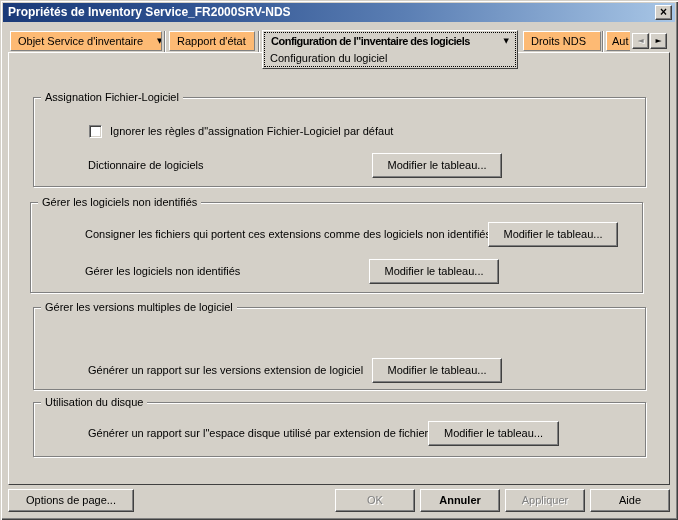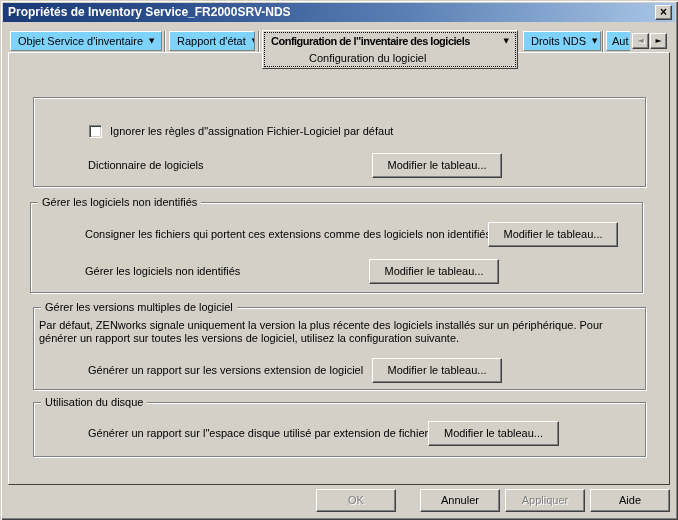--- a/index.html
+++ b/index.html
@@ -23,41 +23,41 @@
   .close-btn{
     position:absolute;right:3px;top:2px;width:17px;height:15px;
     background:#d4d0c8;
     border:1px solid;border-color:#ffffff #404040 #404040 #ffffff;
     box-shadow: inset -1px -1px 0 #808080, inset 1px 1px 0 #d4d0c8;
     color:#000;font-weight:bold;font-size:12px;line-height:13px;
     text-align:center;cursor:default;
   }
   
   .tab{
-    position:absolute;top:31px;height:20px;background:#7dd3fc;
+    position:absolute;top:31px;height:20px;background:#fdba74;
     border:1px solid;border-color:#ffffff #808080 #808080 #ffffff;
     display:flex;align-items:center;justify-content:space-between;
-    padding:0 7px;white-space:nowrap;overflow:hidden;
+    padding:0 7px;white-space:nowrap;overflow:hidden;gap:8px;
   }
   .tab .dd{font-family:"DejaVu Sans", sans-serif;font-size:7px;color:#000;margin-left:6px;}
   .tab-sep{position:absolute;top:31px;height:21px;width:2px;
     border-left:1px solid #808080;border-right:1px solid #ffffff;}
   .tab-active{
     position:absolute;left:262px;top:30px;width:256px;height:39px;z-index:6;
     background:#d4d0c8;
     border:1px solid;border-color:#ffffff #404040 #404040 #ffffff;
     outline:1px dotted #000;outline-offset:-3px;
   }
   .tab-active .trow{
     height:19px;display:flex;align-items:center;justify-content:space-between;
     padding:0 8px;font-weight:bold;letter-spacing:-0.5px;white-space:nowrap;
   }
   .tab-active .trow .dd{font-family:"DejaVu Sans", sans-serif;font-size:7px;letter-spacing:0;}
   .tab-active .srow{
-    height:16px;line-height:16px;padding-left:7px;white-space:nowrap;margin-left:39px;
+    height:16px;line-height:16px;padding-left:7px;white-space:nowrap;
   }
   .scroll-btn{
     position:absolute;top:33px;width:17px;height:16px;background:#d4d0c8;
     border:1px solid;border-color:#ffffff #404040 #404040 #ffffff;
     box-shadow: inset -1px -1px 0 #808080;
     font-family:"DejaVu Sans", sans-serif;font-size:8px;line-height:14px;text-align:center;
   }
   .scroll-btn.disabled{color:#808080;text-shadow:1px 1px 0 #fff;}
   
   .panel{
@@ -134,45 +134,46 @@
   <div class="tab-sep" style="left:602px;"></div>
   <div class="tab" style="left:606px;width:24px;border-right:none;padding:0 0 0 5px;">
     <span>Aut</span>
   </div>
   <div class="scroll-btn disabled" style="left:632px;">◄</div>
   <div class="scroll-btn" style="left:650px;">►</div>
 
   <div class="panel"></div>
 
   <div class="group g1">
+    <span class="group-label">Assignation Fichier-Logiciel</span>
     <div class="checkbox" style="left:55px;top:27px;"></div>
     <span class="lbl" style="left:76px;top:27px;">Ignorer les règles d"assignation Fichier-Logiciel par défaut</span>
     <span class="lbl" style="left:54px;top:55px;line-height:25px;">Dictionnaire de logiciels</span>
     <div class="btn modify" style="left:338px;top:55px;">Modifier le tableau...</div>
   </div>
 
   <div class="group g2">
     <span class="group-label">Gérer les logiciels non identifiés</span>
     <span class="lbl" style="left:54px;top:19px;line-height:25px;">Consigner les fichiers qui portent ces extensions comme des logiciels non identifiés</span>
     <div class="btn modify" style="left:457px;top:19px;">Modifier le tableau...</div>
     <span class="lbl" style="left:54px;top:56px;line-height:25px;">Gérer les logiciels non identifiés</span>
     <div class="btn modify" style="left:338px;top:56px;">Modifier le tableau...</div>
   </div>
 
   <div class="group g3">
     <span class="group-label">Gérer les versions multiples de logiciel</span>
-    <div class="para">Par défaut, ZENworks signale uniquement la version la plus récente des logiciels installés sur un périphérique. Pour générer un rapport sur toutes les versions de logiciel, utilisez la configuration suivante.</div>
     <span class="lbl" style="left:54px;top:50px;line-height:25px;">Générer un rapport sur les versions extension de logiciel</span>
     <div class="btn modify" style="left:338px;top:50px;">Modifier le tableau...</div>
   </div>
 
   <div class="group g4">
     <span class="group-label">Utilisation du disque</span>
     <span class="lbl" style="left:54px;top:18px;line-height:25px;">Générer un rapport sur l"espace disque utilisé par extension de fichier</span>
     <div class="btn modify" style="left:394px;top:18px;width:131px;">Modifier le tableau...</div>
   </div>
 
-  <div class="btn fbtn disabled" style="left:316px;width:80px;">OK</div>
-  <div class="btn fbtn" style="left:420px;width:80px;">Annuler</div>
+  <div class="btn fbtn" style="left:8px;width:126px;">Options de page...</div>
+  <div class="btn fbtn disabled" style="left:335px;width:80px;">OK</div>
+  <div class="btn fbtn" style="left:420px;width:80px;font-weight:bold;">Annuler</div>
   <div class="btn fbtn disabled" style="left:505px;width:80px;">Appliquer</div>
   <div class="btn fbtn" style="left:590px;width:80px;">Aide</div>
 
 </div>
 
 </body></html>

